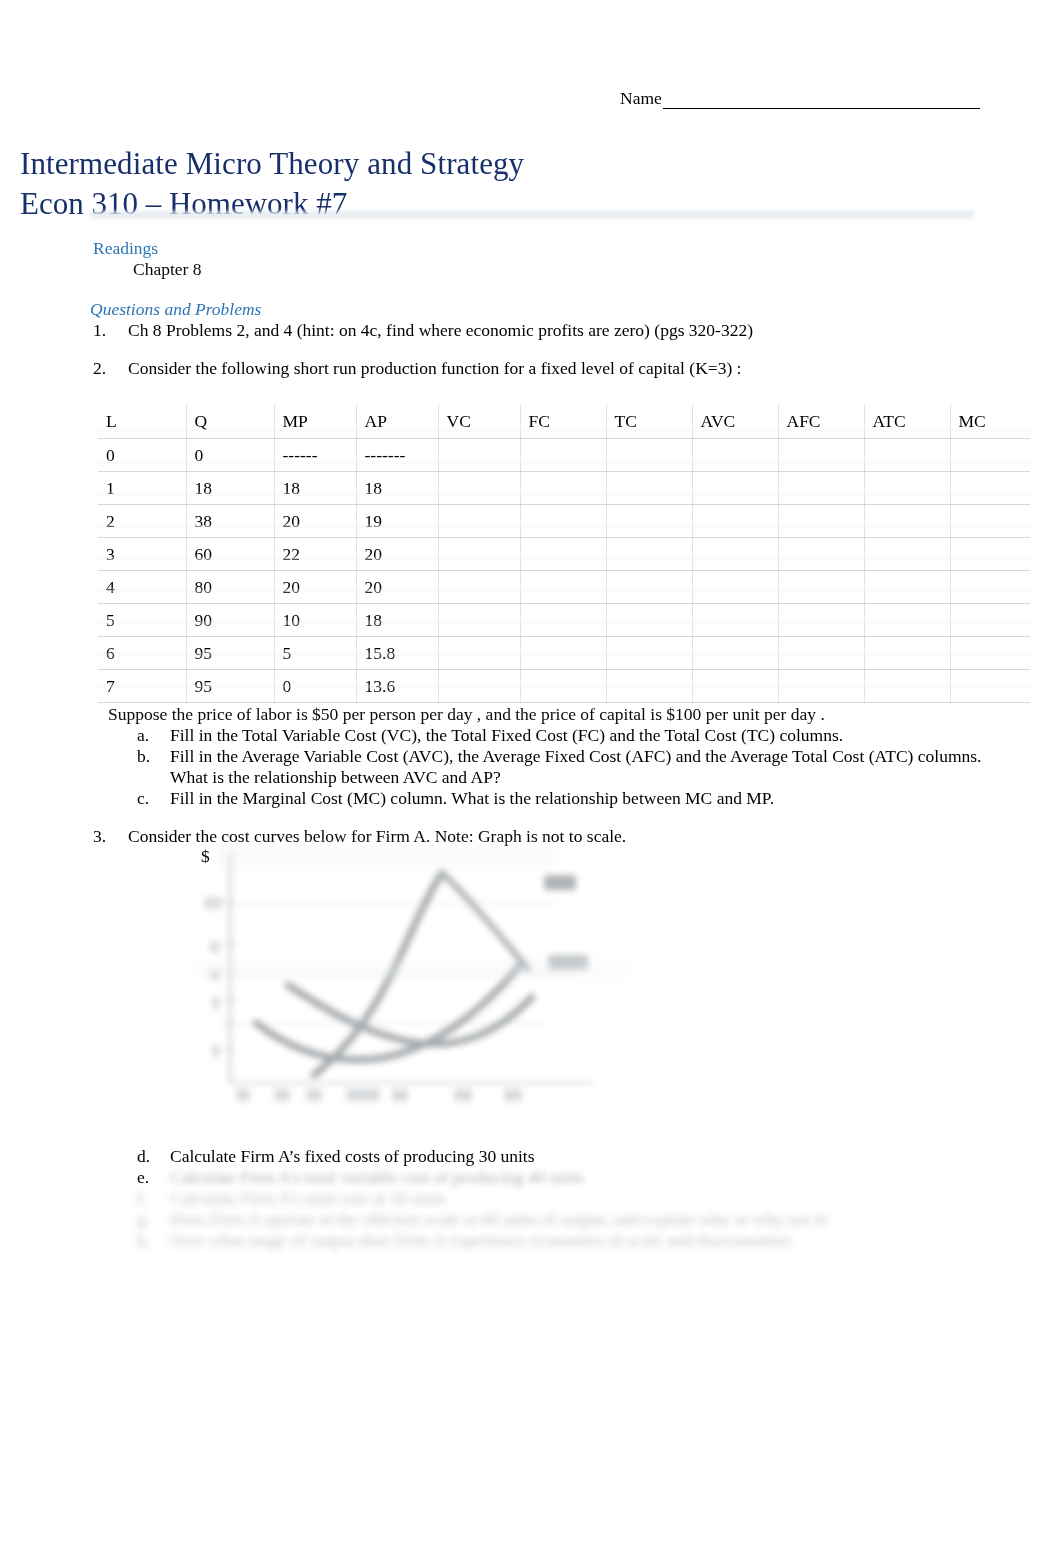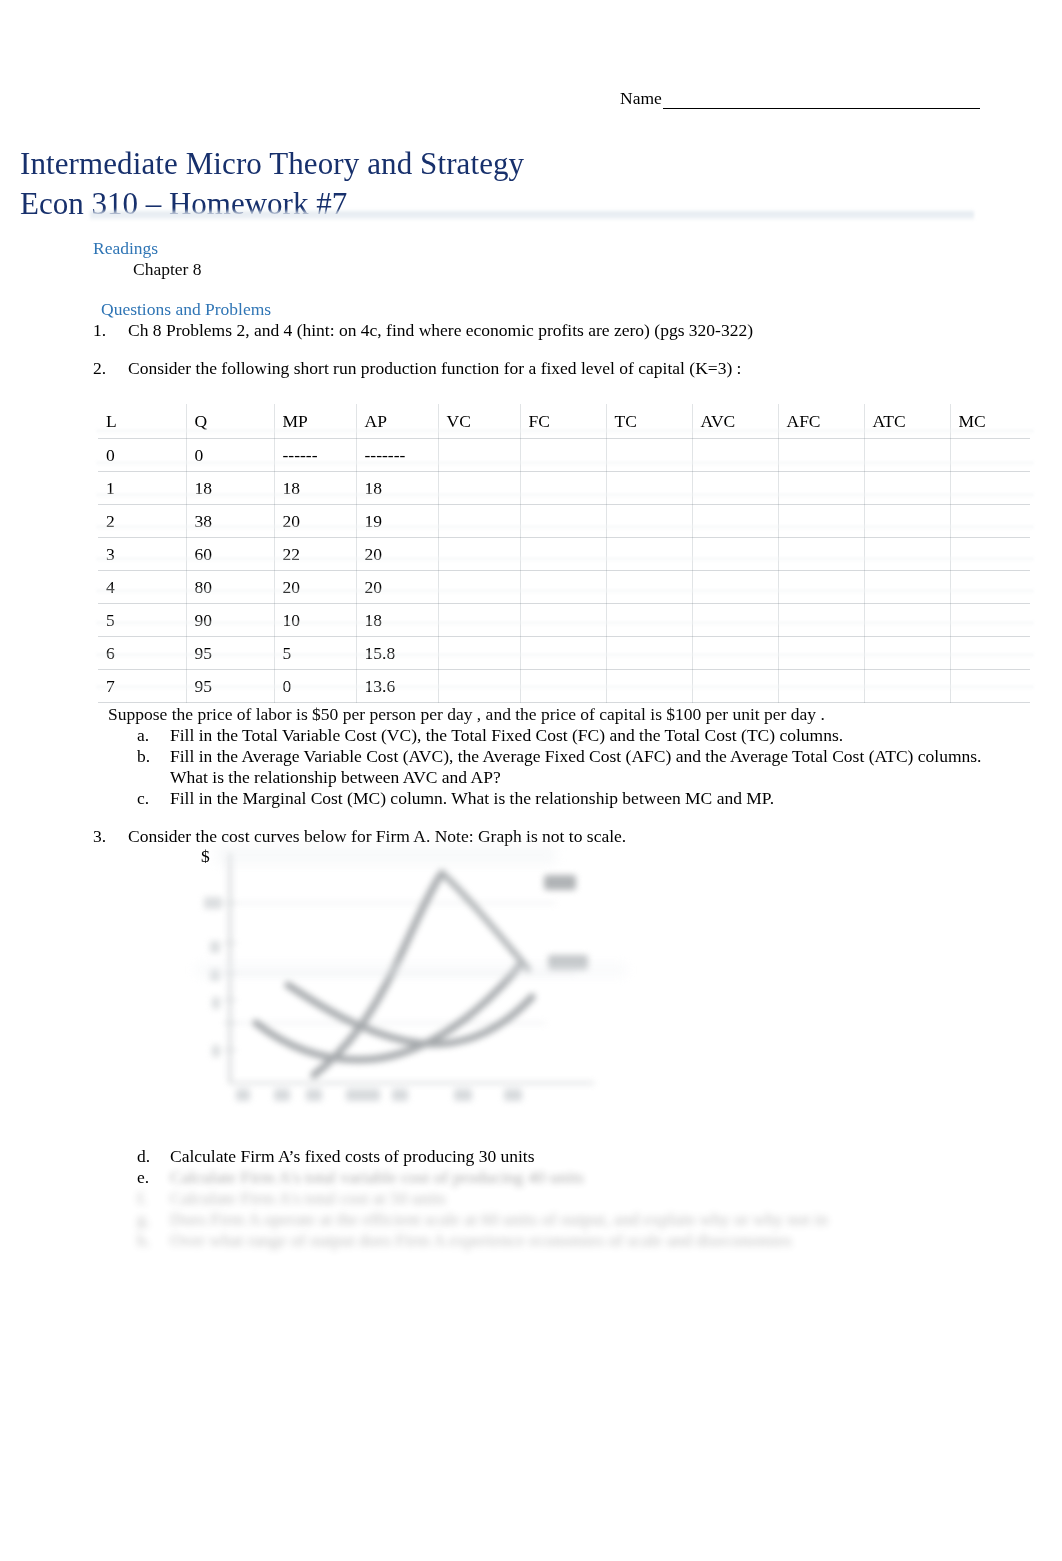--- a/index.html
+++ b/index.html
@@ -86,21 +86,21 @@
     text-align: right;
   }
   .body-text {
     position: absolute;
     font-size: 17.5px;
     color: #0a0a0a;
   }
 
   #readings-head { left: 93px; top: 238px; }
   #readings-body { left: 93px; top: 259px; margin-left: 40px; }
-  #qp-head       { left: 101px; top: 299px; }
+  #qp-head       { left: 90px; top: 299px; font-style: italic; }
 
   
   .num-item {
     position: absolute;
     font-size: 17.5px;
     display: flex;
   }
   .num-item .marker {
     width: 35px;
     flex: none;

